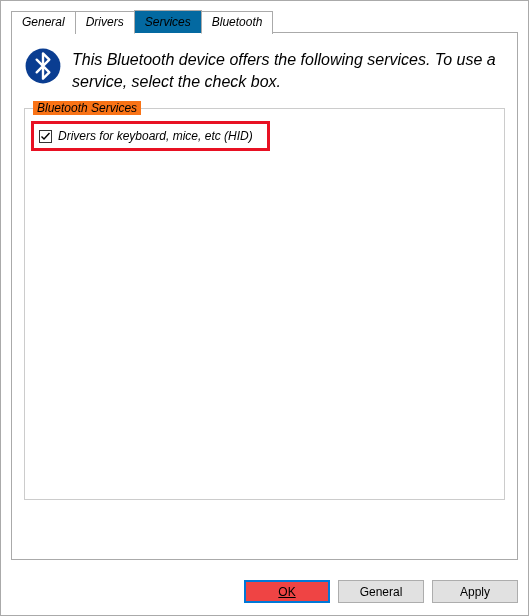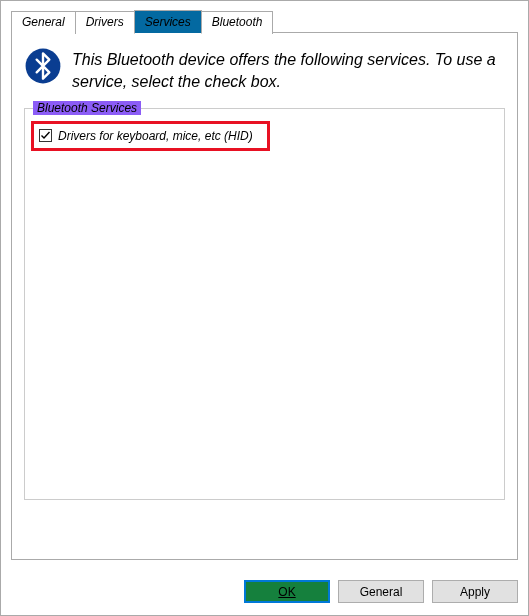--- a/index.html
+++ b/index.html
@@ -119,36 +119,36 @@
     .groupbox {
       border: 1px solid #ccc;
       position: relative;
       padding: 16px 10px 10px 10px;
       height: 392px;
     }
     .groupbox-legend {
       position: absolute;
       top: -8px;
       left: 8px;
-      background: #8b5cf6;
+      background: #f97316;
       padding: 0 4px;
       font-size: 12px;
       color: #000;
     }
     .highlight-box {
       border: 3px solid #e81123;
       padding: 5px 14px 5px 5px;
       display: inline-flex;
       align-items: center;
       margin-left: -4px;
       margin-top: -4px;
     }
     .checkbox-row {
       display: flex;
-      align-items: flex-start;
+      align-items: center;
     }
     .checkbox {
       width: 13px;
       height: 13px;
       border: 1px solid #333;
       margin-right: 6px;
       display: flex;
       align-items: center;
       justify-content: center;
       background: #fff;
@@ -174,21 +174,21 @@
       background: #e1e1e1;
       font-size: 12px;
       color: #000;
       display: flex;
       align-items: center;
       justify-content: center;
       cursor: default;
     }
     .btn.default {
       border: 2px solid #0078d7;
-      background: #15803d;
+      background: #ef4444;
       text-decoration: underline;
     }
   </style>
 </head>
 <body>
 
 <div class="window">
 
   <div class="content-area">
     <div class="tabs">

